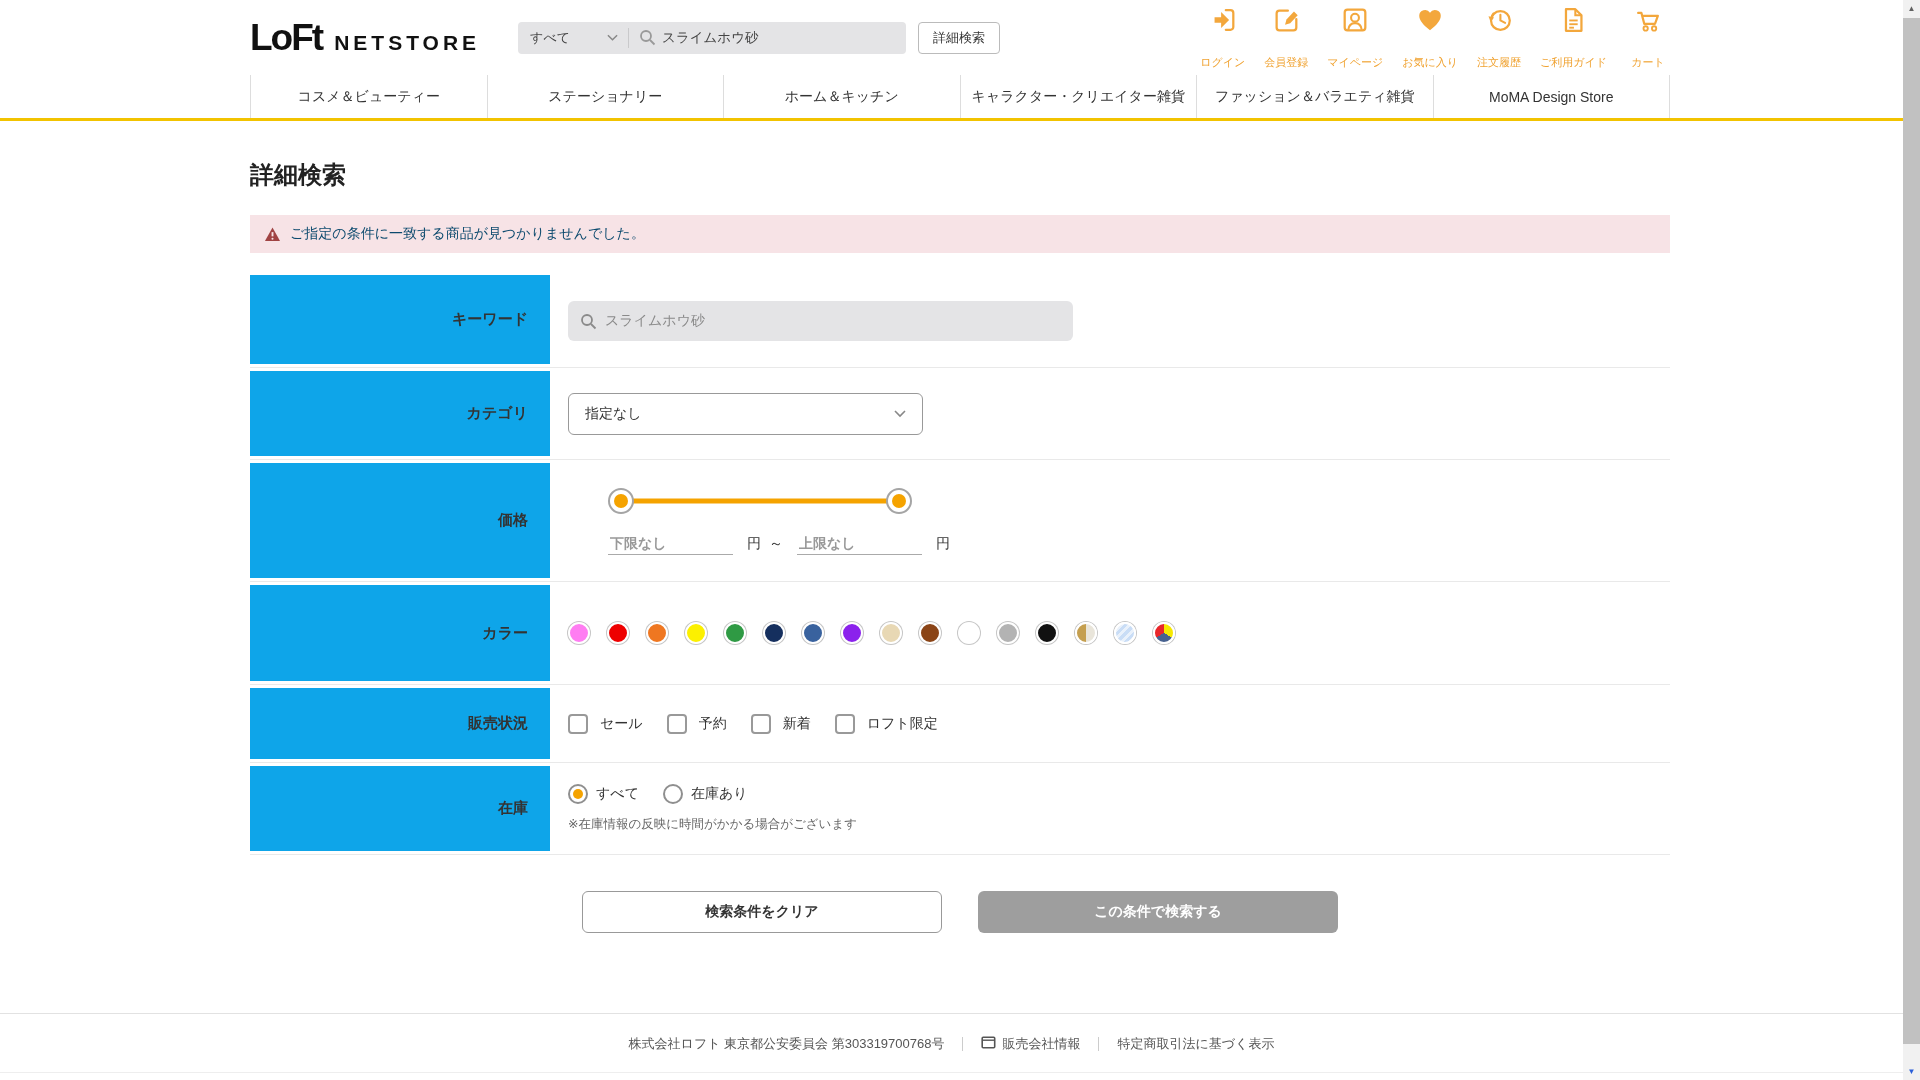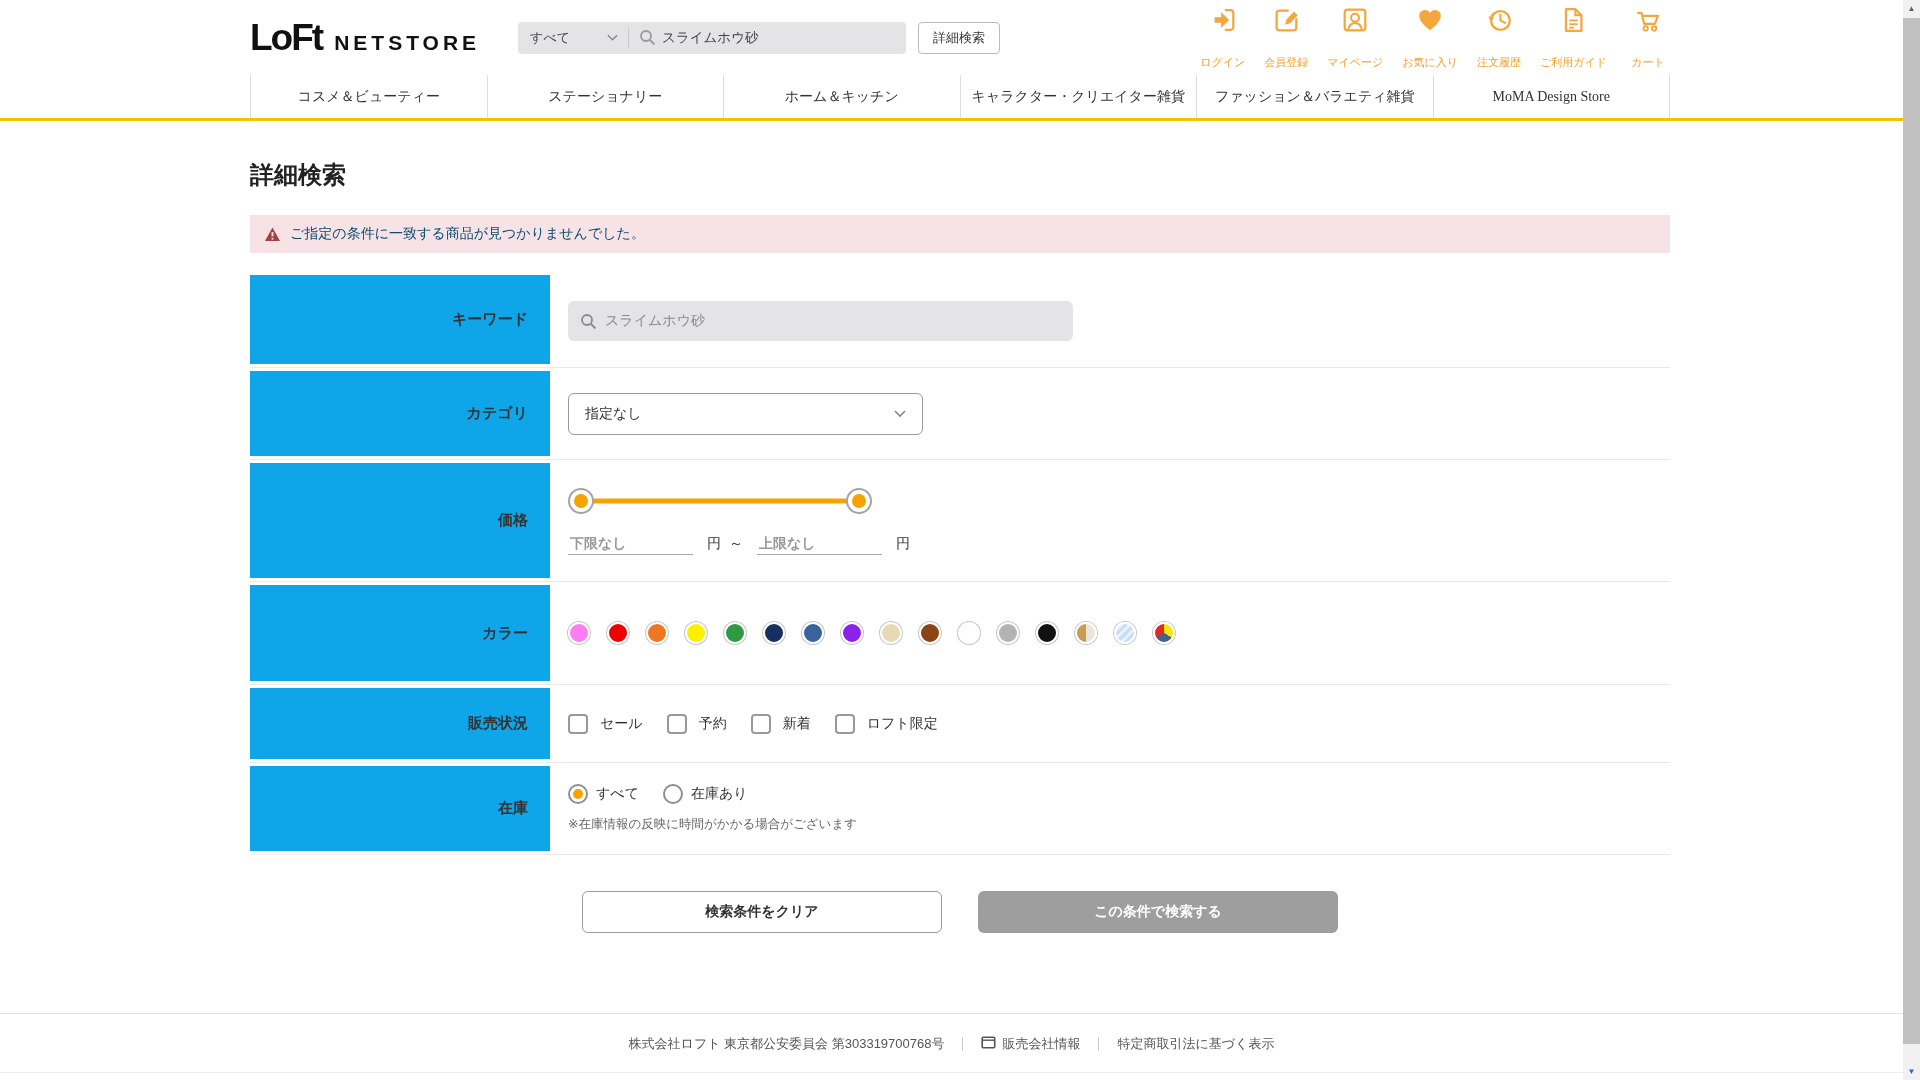--- a/index.html
+++ b/index.html
@@ -25,38 +25,38 @@
   .search-input { border:none; background:transparent; outline:none; font-size:13.5px; color:#444; width:220px; font-family:inherit; }
   .adv-btn { margin-left:12px; background:#fff; border:1px solid #bbb; border-radius:4px; height:32px; padding:0 14px; font-size:13px; color:#333; cursor:pointer; font-family:inherit; }
 
   .quick-links { margin-left:auto; display:flex; align-items:flex-start; gap:19px; }
   .quick-link { display:flex; flex-direction:column; align-items:center; gap:20px; cursor:pointer; min-width:44px; }
   .quick-link svg { display:block; }
   .quick-link .ql-label { font-size:11px; color:#f0a230; white-space:nowrap; }
 
   
   .nav { height:43px; display:flex; }
-  .nav-item { flex:1; display:flex; align-items:center; justify-content:center; font-size:14px; color:#333; border-left:1px solid #ddd; cursor:pointer;font-family:Liberation Serif, serif; }
+  .nav-item { flex:1; display:flex; align-items:center; justify-content:center; font-size:14px; color:#333; border-left:1px solid #ddd; cursor:pointer; }
   .nav-item:last-child { border-right:1px solid #ddd; }
   .brand-line { height:3px; background:#f2c300; width:100%; }
 
   
   .page-title { font-size:24px; font-weight:bold; color:#222; margin-top:38px; }
   .error-bar { margin-top:24px; background:#f7e3e6; height:38px; display:flex; align-items:center; padding:0 14px; gap:9px; }
   .error-text { font-size:14px; color:#0c4a6e; }
 
   .form { margin-top:22px; }
   .form-row { display:flex; border-bottom:1px solid #e9e9e9; }
   .row-label { width:300px; background:#0ea5e9; display:flex; align-items:center; justify-content:flex-end; padding-right:22px; font-size:15px; font-weight:bold; color:#333; margin-bottom:3px; }
   .form-row + .form-row .row-label { margin-top:3px; }
   .row-content { flex:1; display:flex; flex-direction:column; justify-content:center; padding-left:18px; }
 
   .r-keyword { min-height:93px; }
   .r-category { min-height:92px; }
-  .r-price { min-height:122px; }
+  .r-price { min-height:122px;gap:40px; }
   .r-color { min-height:103px; }
   .r-sales { min-height:78px; }
   .r-stock { min-height:92px; }
 
   .kw-input-wrap { display:flex; align-items:center; background:#e4e4e6; border-radius:6px; height:40px; width:505px; padding:0 12px; gap:8px; }
   .kw-input { border:none; background:transparent; outline:none; font-size:14px; color:#8a8a8a; flex:1; font-family:inherit; }
 
   .cat-select { display:flex; align-items:center; justify-content:space-between; width:355px; height:42px; border:1px solid #999; border-radius:6px; background:#fff; padding:0 16px; font-size:14px; color:#333; cursor:pointer; }
 
   .slider { position:relative; width:300px; height:26px; margin:2px 0 0 2px; }

